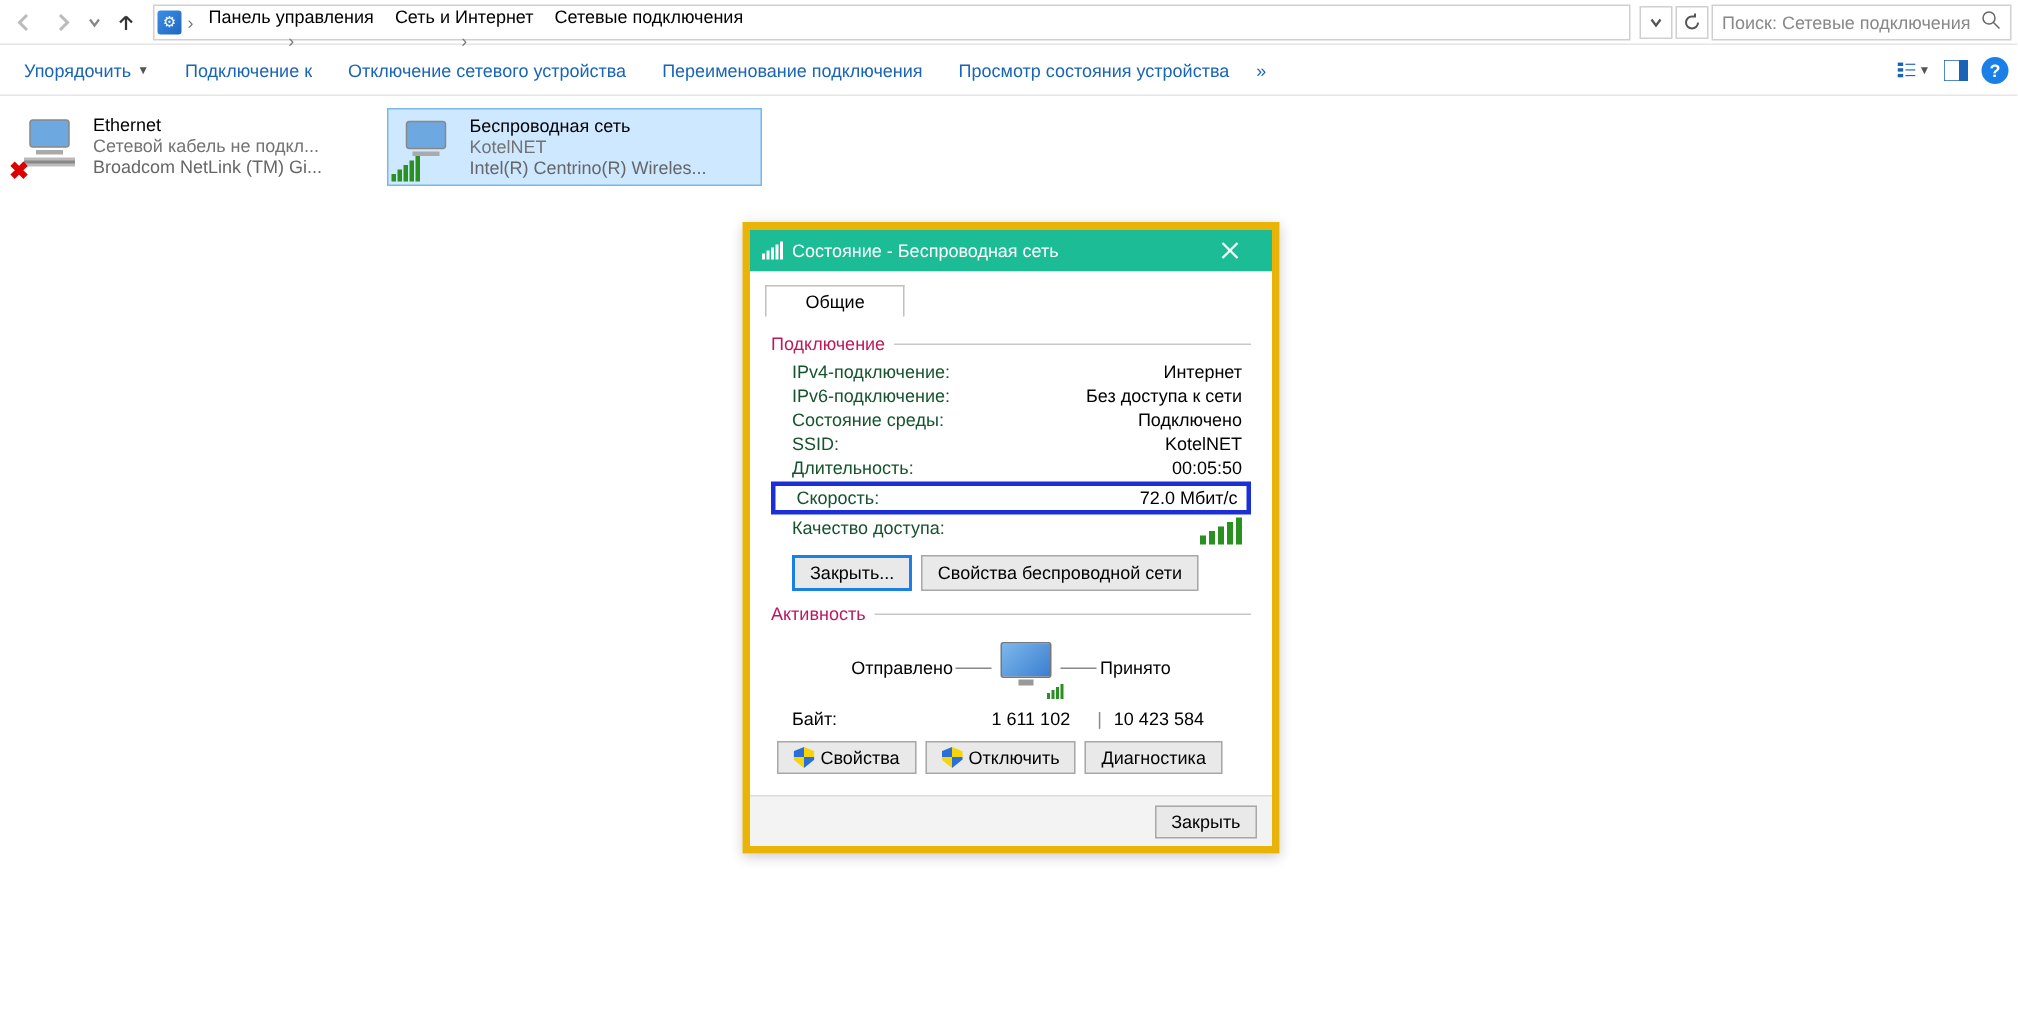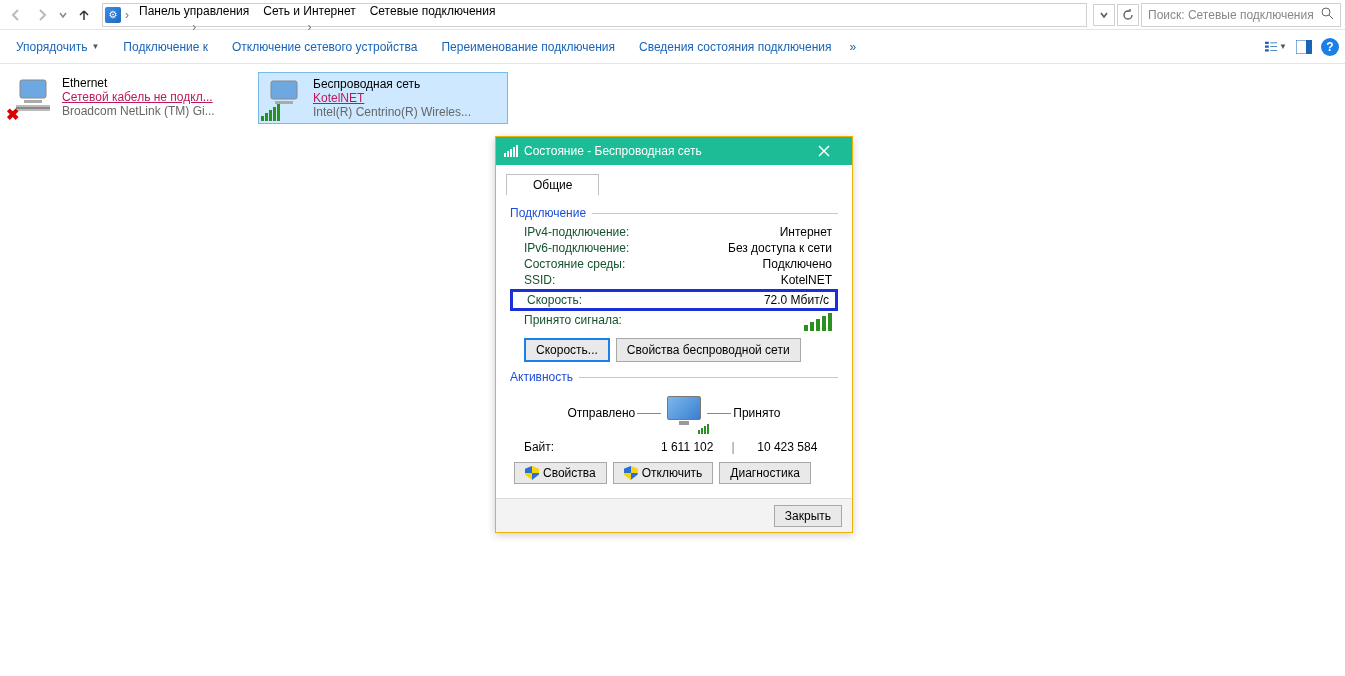--- a/index.html
+++ b/index.html
@@ -112,28 +112,28 @@
   position:absolute; bottom:-6px; left:-6px;
   color:#d00; font-weight:bold; font-size:16px;
 }
 .adapter-bars {
   position:absolute; bottom:-2px; left:-2px;
   display:flex; align-items:flex-end; gap:1px;
 }
 .adapter-bars span { width:3px; background:#2a9020; }
 .adapter-text { flex:1; overflow:hidden; }
 .adapter-text .t1 { color:#000; white-space:nowrap; overflow:hidden; text-overflow:ellipsis; }
-.adapter-text .t2 { color:#be185d; white-space:nowrap; overflow:hidden; text-overflow:ellipsis;text-decoration:underline; }
+.adapter-text .t2 { color:#737373; white-space:nowrap; overflow:hidden; text-overflow:ellipsis; }
 .adapter-text .t3 { color:#666; white-space:nowrap; overflow:hidden; text-overflow:ellipsis; }
 
 .dialog {
   position: absolute;
-  left: 495px; top: 136px;
+  left: 495px; top: 148px;
   width: 358px;
-  border: 1px solid #eab308;
+  border: 5px solid #eab308;
   background: #fff;
   box-shadow: 0 2px 8px rgba(0,0,0,.2);
 }
 .dialog-title {
   height: 28px;
   background: #1bbc96;
   color: #fff;
   display:flex;
   align-items:center;
   padding: 0 8px;
@@ -169,21 +169,21 @@
   position:relative;
   top:1px;
   z-index:2;
 }
 .dialog-body > div:nth-child(2){ display:block; border:none; padding:6px 4px 2px 4px; }
 .group {
   margin-top: 6px;
 }
 .group-label {
   display:flex; align-items:center; gap:6px;
-  color:#1d4ed8;
+  color:#be185d;
   margin-bottom:4px;
 }
 .group-label .line { flex:1; height:1px; background:#c8c8c8; }
 .kv-row {
   display:flex;
   padding: 1px 6px 1px 14px;
   font-size:12px;
 }
 .kv-row .k { flex:1; color:#14532d; }
 .kv-row .v { color:#000; text-align:right; }
@@ -240,21 +240,21 @@
 .act-icon .sb span:nth-child(2){height:6px;}
 .act-icon .sb span:nth-child(3){height:8px;}
 .act-icon .sb span:nth-child(4){height:10px;}
 .bytes-row {
   display:flex;
   padding:2px 6px 2px 14px;
 }
 .bytes-row .k { width:100px; }
 .bytes-row .v1 { flex:1; text-align:right; padding-right:10px; }
 .bytes-row .sep { color:#888; padding:0 8px; }
-.bytes-row .v2 { flex:1; text-align:center; }
+.bytes-row .v2 { flex:1; text-align:left; }
 .bottom-btns { display:flex; gap:6px; padding:6px 0 4px 4px; }
 .shield {
   width:14px; height:14px;
   display:inline-block;
   background: conic-gradient(#f5d40a 0 25%, #2a6fd8 25% 50%, #f5d40a 50% 75%, #2a6fd8 75% 100%);
   clip-path: polygon(50% 0, 100% 20%, 100% 60%, 50% 100%, 0 60%, 0 20%);
 }
 .footer {
   height:34px;
   border-top:1px solid #dcdcdc;
@@ -335,21 +335,21 @@
   <div class="tool-item">
       <span>Подключение к</span>
     </div>
   <div class="tool-item">
       <span>Отключение сетевого устройства</span>
     </div>
   <div class="tool-item">
       <span>Переименование подключения</span>
     </div>
   <div class="tool-item">
-      <span>Сведения состояния подключения</span>
+      <span>Просмотр состояния устройства</span>
     </div>
   <div style="color:#1a64b7;padding:0 4px;">»</div>
   <div class="tool-right">
     <div class="tool-icon">
       <svg width="16" height="14" viewBox="0 0 16 14">
           <rect x="0" y="0" width="5" height="3" fill="#1a64b7"></rect>
           <rect x="7" y="1" width="9" height="1" fill="#1a64b7"></rect>
           <rect x="0" y="5" width="5" height="3" fill="#1a64b7"></rect>
           <rect x="7" y="6" width="9" height="1" fill="#1a64b7"></rect>
           <rect x="0" y="10" width="5" height="3" fill="#1a64b7"></rect>
@@ -441,37 +441,41 @@
             <span class="v">Без доступа к сети</span>
           </div>
         <div class="kv-row">
             <span class="k">Состояние среды:</span>
             <span class="v">Подключено</span>
           </div>
         <div class="kv-row">
             <span class="k">SSID:</span>
             <span class="v">KotelNET</span>
           </div>
+        <div class="kv-row">
+            <span class="k">Длительность:</span>
+            <span class="v">00:05:50</span>
+          </div>
         <div class="kv-row hl-row">
             <span class="k">Скорость:</span>
             <span class="v">72.0 Мбит/с</span>
           </div>
         <div class="kv-row">
-            <span class="k">Принято сигнала:</span>
+            <span class="k">Качество доступа:</span>
           <div class="sig-bars">
               <span></span>
               <span></span>
               <span></span>
               <span></span>
               <span></span>
             </div>
         </div>
         <div class="btn-row">
           <button class="btn hl">
-              <span>Скорость...</span>
+              <span>Закрыть...</span>
             </button>
           <button class="btn">
               <span>Свойства беспроводной сети</span>
             </button>
         </div>
       </div>
       <div class="group">
         <div class="group-label">
             <span>Активность</span>
             <div class="line"></div>

